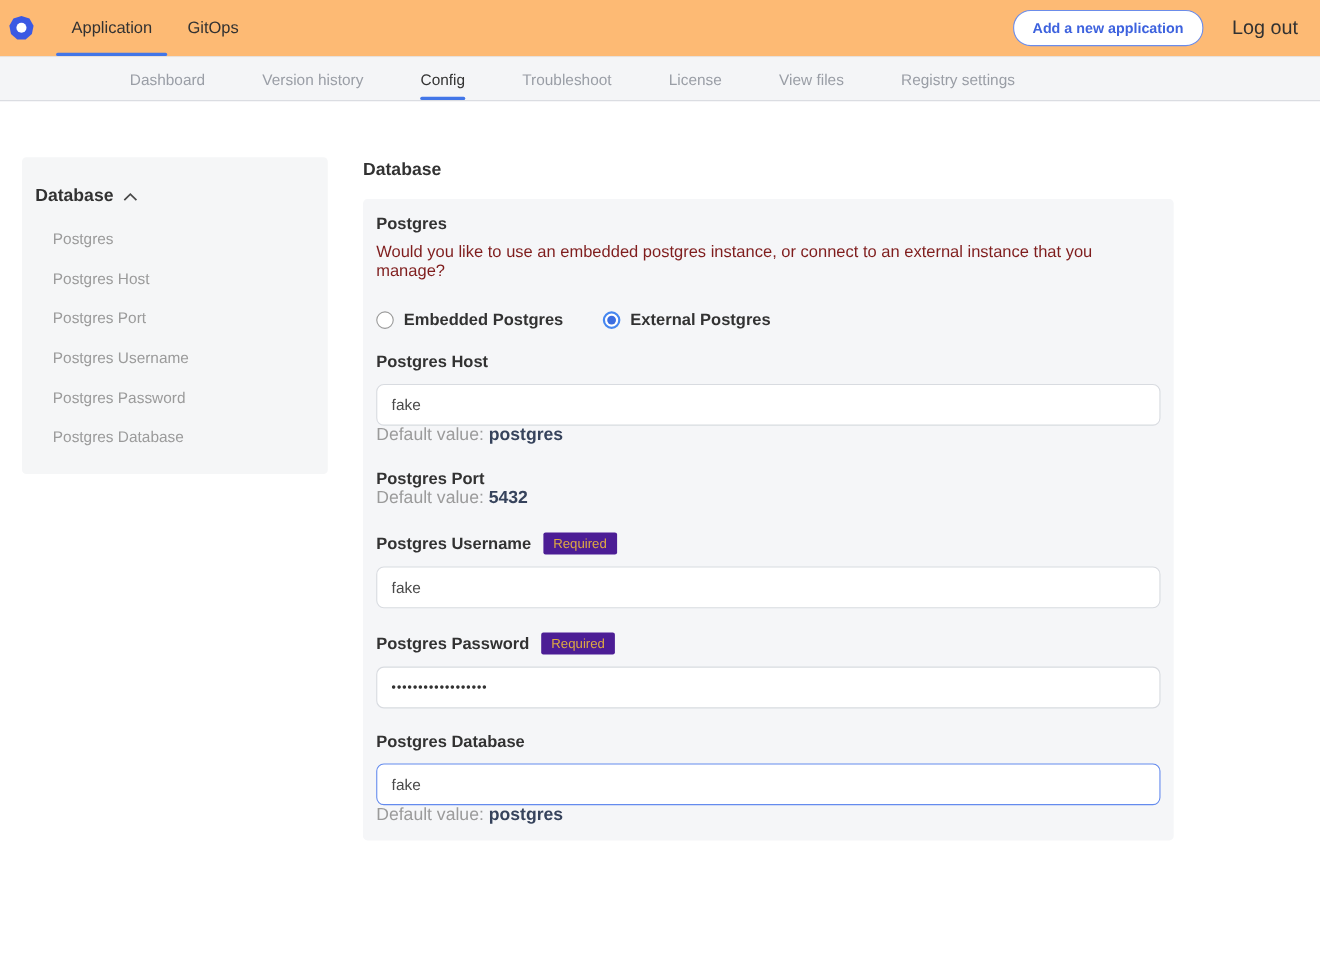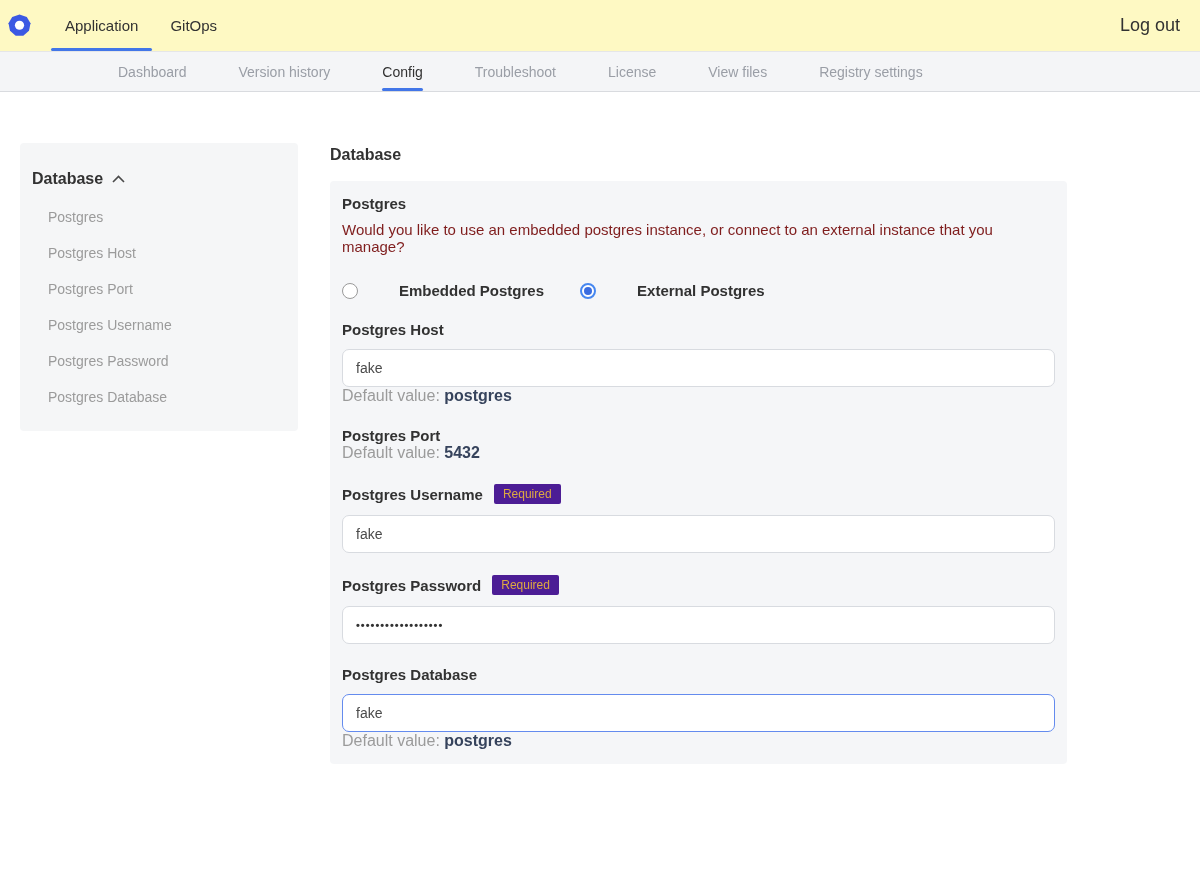--- a/index.html
+++ b/index.html
@@ -1,20 +1,20 @@
 <!DOCTYPE html>
 <html><head>
 <meta charset="utf-8">
 <style>
   * { margin: 0; padding: 0; box-sizing: border-box; }
   html, body { width: 1200px; height: 874px; background: #fff; overflow: hidden; }
   body { font-family: "Liberation Sans", sans-serif; color: #323232; }
 
   
-  .topbar { height: 52px; display: flex; align-items: stretch; background: #fef9c3;
+  .topbar { height: 52px; display: flex; align-items: stretch; background: #fdba74;
             border-bottom: 1px solid #e5e6e8; padding-left: 8px; padding-right: 20px; }
   .logo { display: flex; align-items: center; margin-right: 18px; cursor: pointer; }
   .top-tab { position: relative; display: flex; align-items: center; padding: 0 16px;
              font-size: 15px; color: #323232; cursor: pointer; }
   .top-tab.active::after { content: ""; position: absolute; left: 2px; right: 2px; bottom: 0;
              height: 3px; background: #4276e8; border-radius: 2px; }
   .topbar-right { margin-left: auto; display: flex; align-items: center; gap: 26px; }
   .add-app-btn { background: #fff; border: 1px solid #6b8cea; color: #3d62de; font-weight: bold;
              font-size: 13px; border-radius: 16px; padding: 8px 17px; cursor: pointer;
              font-family: inherit; }
@@ -43,21 +43,21 @@
 
   .main { margin-left: 32px; width: 737px; }
   .main-heading { font-size: 16px; font-weight: bold; color: #323232; margin: 3px 0 17px 0; }
 
   .config-card { background: #f5f6f8; border-radius: 4px; padding: 14px 12px 14px 12px; }
   .item-title { font-size: 15px; font-weight: bold; color: #323232; }
   .help-text { font-size: 15px; color: #7f1d1d; margin-top: 9px; }
 
   .radio-row { display: flex; align-items: center; gap: 36px; margin-top: 27px; }
   .radio-option { display: flex; align-items: center; gap: 9px; cursor: pointer; }
-  .radio-option .radio-label { font-size: 15px; font-weight: bold; color: #323232; margin-left: 32px; }
+  .radio-option .radio-label { font-size: 15px; font-weight: bold; color: #323232; }
   .radio-circle { width: 16px; height: 16px; border-radius: 50%; background: #fff;
              border: 1px solid #9a9a9a; position: relative; flex: none; }
   .radio-circle.checked { border: 2px solid #4687f0; }
   .radio-circle.checked::after { content: ""; position: absolute; inset: 2px;
              border-radius: 50%; background: #3b6de0; }
 
   .field-label { margin-top: 22px; display: flex; align-items: center; gap: 11px;
              font-size: 15px; font-weight: bold; color: #323232; }
   .required-badge { font-size: 12px; font-weight: normal; color: #dda942; background: #4c1d95;
              padding: 3px 9px; border-radius: 2px; }
@@ -82,20 +82,21 @@
       <circle cx="11.5" cy="11.25" r="4.6" fill="#ffffff"></circle>
     </svg>
   </span>
   <div class="top-tab active">
     <span>Application</span>
   </div>
   <div class="top-tab">
     <span>GitOps</span>
   </div>
   <div class="topbar-right">
+    <button class="add-app-btn">Add a new application</button>
     <span class="logout">Log out</span>
   </div>
 </div>
 
 <div class="subnav">
   <div class="subnav-item">
     <span>Dashboard</span>
   </div>
   <div class="subnav-item">
     <span>Version history</span>

